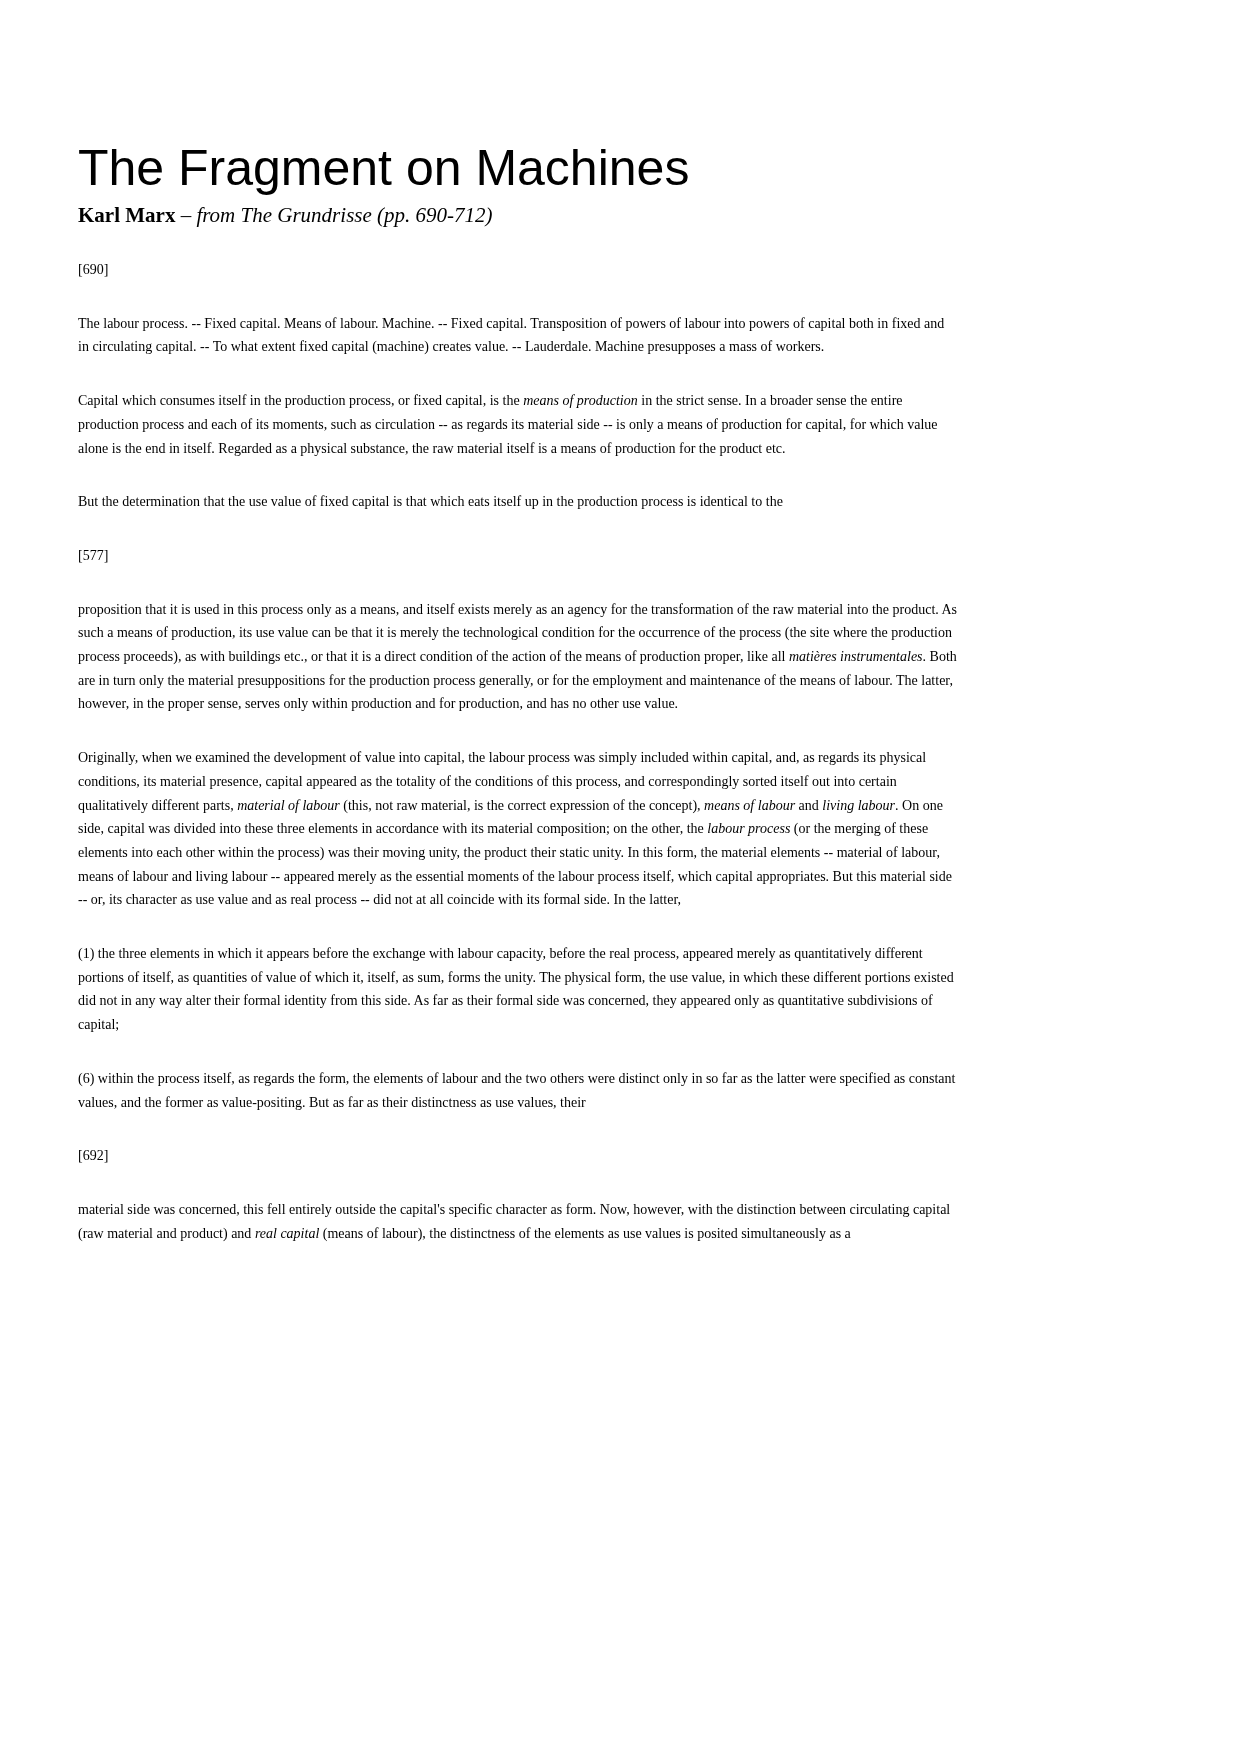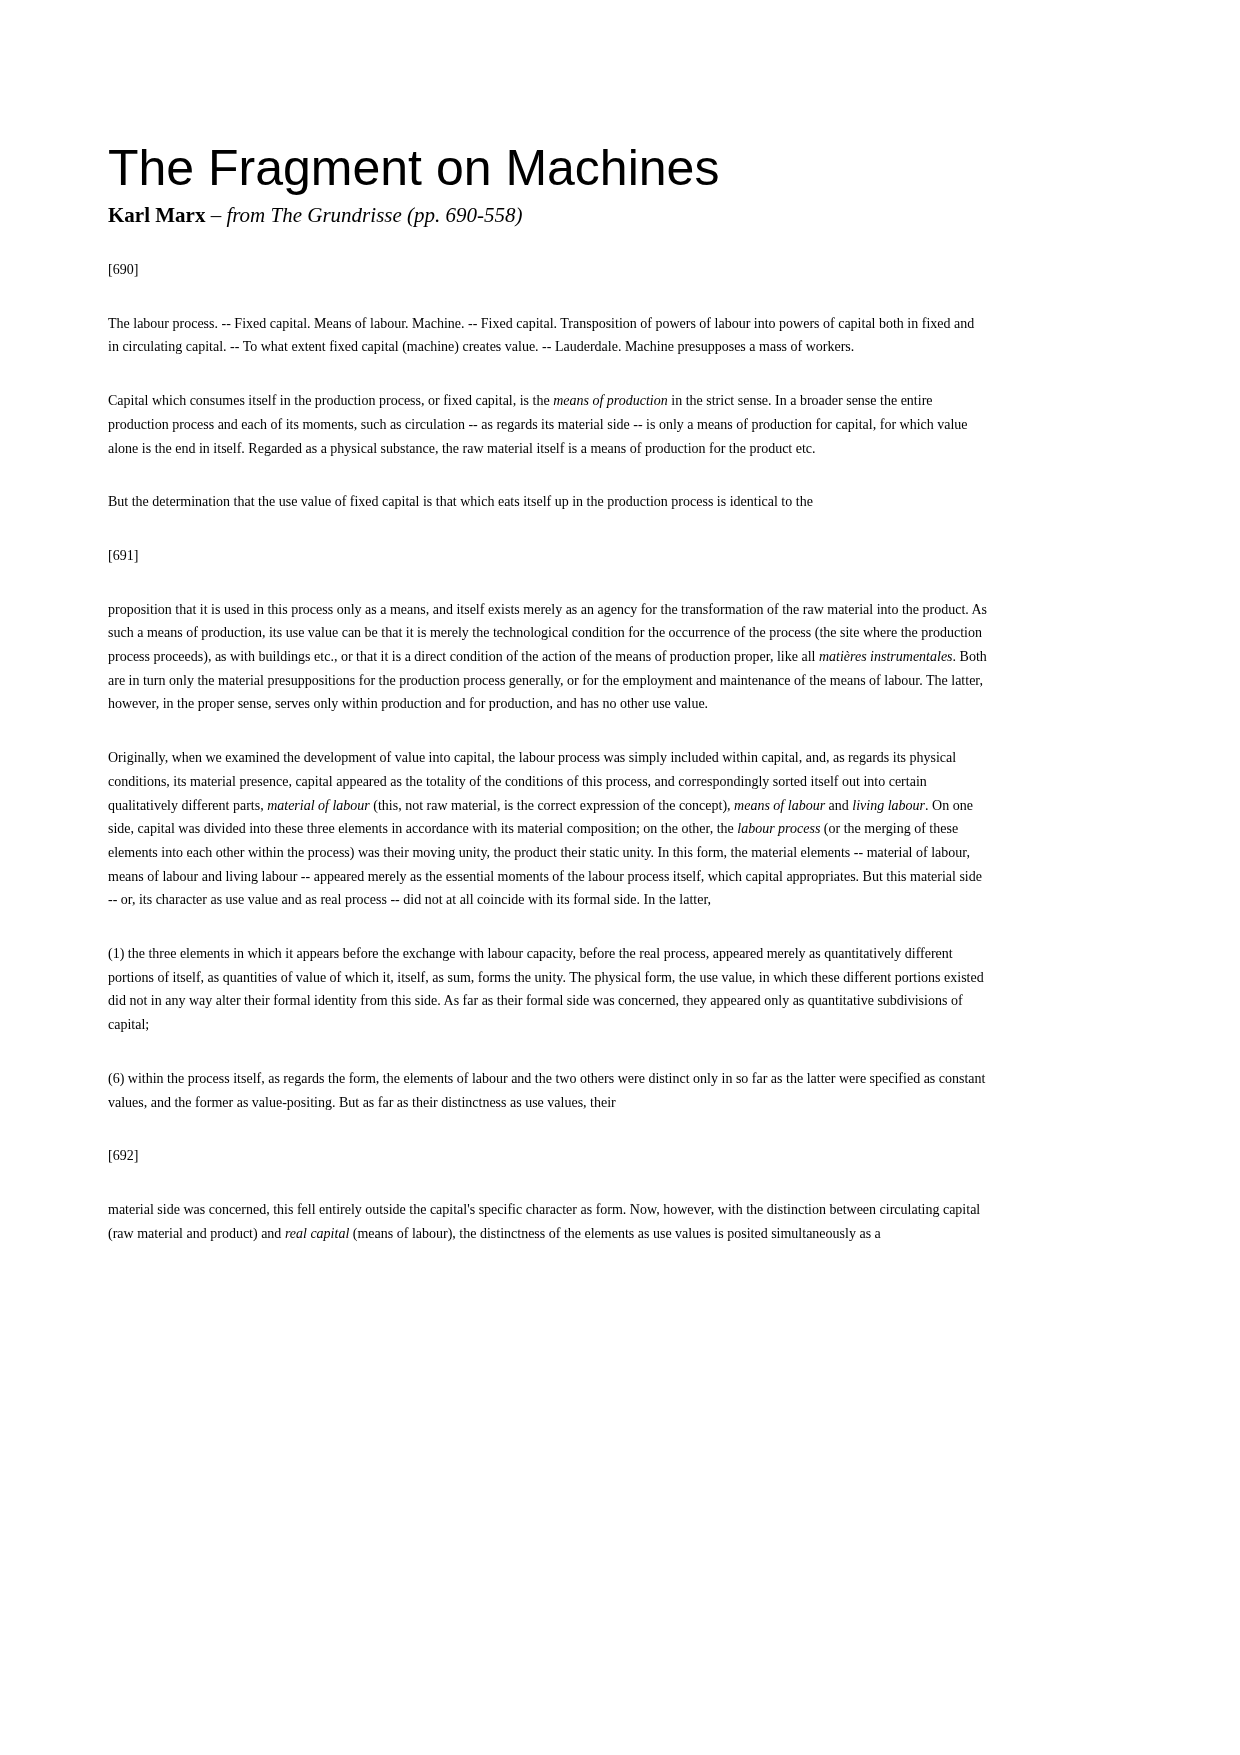--- a/index.html
+++ b/index.html
@@ -11,21 +11,21 @@
     width: 1240px;
     height: 1755px;
     color: #000000;
     font-family: "Liberation Serif", "DejaVu Serif", serif;
     overflow: hidden;
   }
   .page {
     box-sizing: border-box;
     width: 1240px;
     height: 1233px;
-    padding: 140px 190px 0 108px;
+    padding: 140px 190px 0 78px;
     background: #ffffff;
   }
   .title {
     font-family: "Liberation Sans", "DejaVu Sans", sans-serif;
     font-size: 50px;
     font-weight: 400;
     line-height: 56px;
     margin: 0;
     letter-spacing: 0;
   }
@@ -52,27 +52,27 @@
     text-align: left;
   }
   .doc-body em {
   }
 </style>
 </head>
 <body>
 
 <div class="page">
   <h1 class="title">The Fragment on Machines</h1>
-  <p class="byline"><span class="author">Karl Marx</span><span class="source"> – from The Grundrisse (pp. 690-558)</span></p>
+  <p class="byline"><span class="author">Karl Marx</span><span class="source"> – from The Grundrisse (pp. 690-712)</span></p>
   <div id="doc-body" class="doc-body">
       <p>[690]</p>
       <p><span>The labour process. -- Fixed capital. Means of labour. Machine. -- Fixed capital. Transposition of powers of labour into powers of capital both in fixed and in circulating capital. -- To what extent fixed capital (machine) creates value. -- Lauderdale. Machine presupposes a mass of workers.</span></p>
       <p><span>Capital which consumes itself in the production process, or fixed capital, is the </span><em>means of production</em><span> in the strict sense. In a broader sense the entire production process and each of its moments, such as circulation -- as regards its material side -- is only a means of production for capital, for which value alone is the end in itself. Regarded as a physical substance, the raw material itself is a means of production for the product etc.</span></p>
       <p><span>But the determination that the use value of fixed capital is that which eats itself up in the production process is identical to the</span></p>
-      <p>[691]</p>
+      <p>[577]</p>
       <p><span>proposition that it is used in this process only as a means, and itself exists merely as an agency for the transformation of the raw material into the product. As such a means of production, its use value can be that it is merely the technological condition for the occurrence of the process (the site where the production process proceeds), as with buildings etc., or that it is a direct condition of the action of the means of production proper, like all </span><em>matières instrumentales</em><span>. Both are in turn only the material presuppositions for the production process generally, or for the employment and maintenance of the means of labour. The latter, however, in the proper sense, serves only within production and for production, and has no other use value.</span></p>
       <p><span>Originally, when we examined the development of value into capital, the labour process was simply included within capital, and, as regards its physical conditions, its material presence, capital appeared as the totality of the conditions of this process, and correspondingly sorted itself out into certain qualitatively different parts, </span><em>material of labour</em><span> (this, not raw material, is the correct expression of the concept), </span><em>means of labour</em><span> and </span><em>living labour</em><span>. On one side, capital was divided into these three elements in accordance with its material composition; on the other, the </span><em>labour process</em><span> (or the merging of these elements into each other within the process) was their moving unity, the product their static unity. In this form, the material elements -- material of labour, means of labour and living labour -- appeared merely as the essential moments of the labour process itself, which capital appropriates. But this material side -- or, its character as use value and as real process -- did not at all coincide with its formal side. In the latter,</span></p>
       <p><span>(1) the three elements in which it appears before the exchange with labour capacity, before the real process, appeared merely as quantitatively different portions of itself, as quantities of value of which it, itself, as sum, forms the unity. The physical form, the use value, in which these different portions existed did not in any way alter their formal identity from this side. As far as their formal side was concerned, they appeared only as quantitative subdivisions of capital;</span></p>
       <p><span>(6) within the process itself, as regards the form, the elements of labour and the two others were distinct only in so far as the latter were specified as constant values, and the former as value-positing. But as far as their distinctness as use values, their</span></p>
       <p>[692]</p>
       <p><span>material side was concerned, this fell entirely outside the capital's specific character as form. Now, however, with the distinction between circulating capital (raw material and product) and </span><em>real capital</em><span> (means of labour), the distinctness of the elements as use values is posited simultaneously as a</span></p>
     </div>
 </div>
 
 </body></html>

